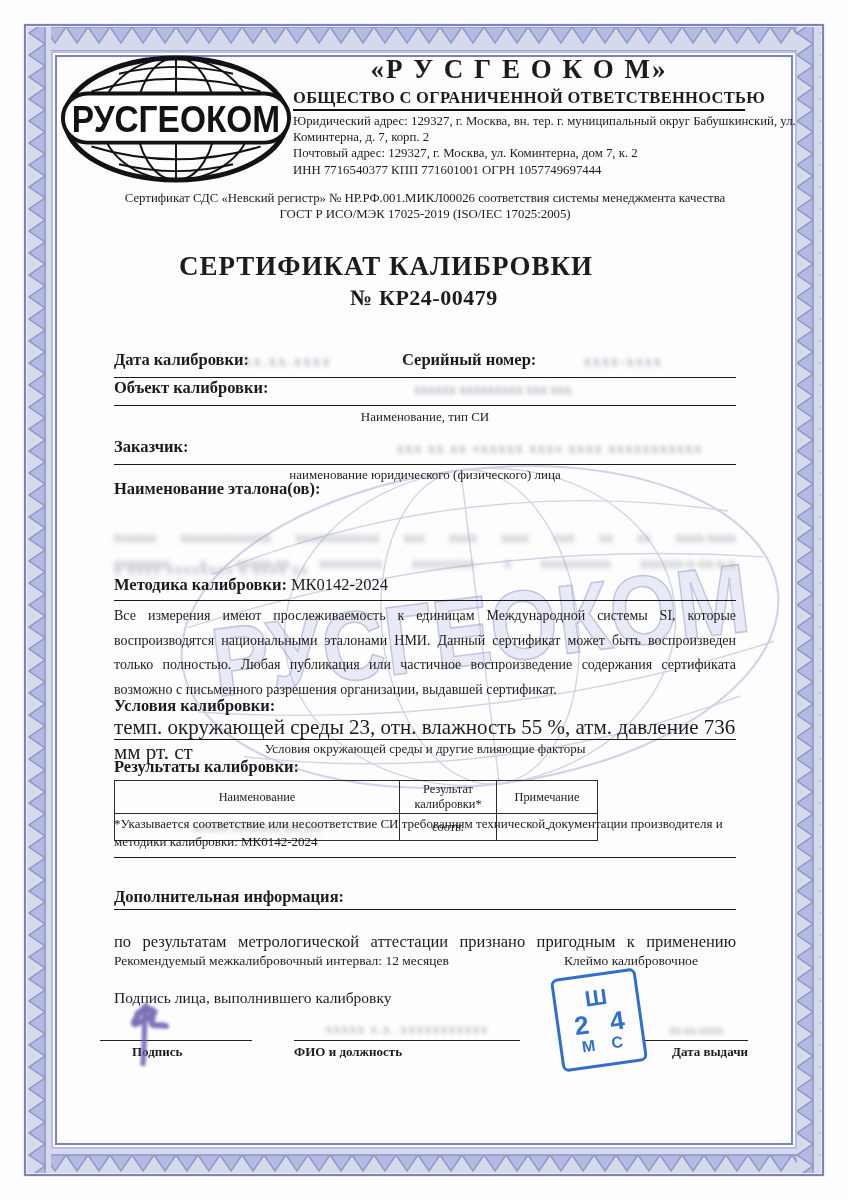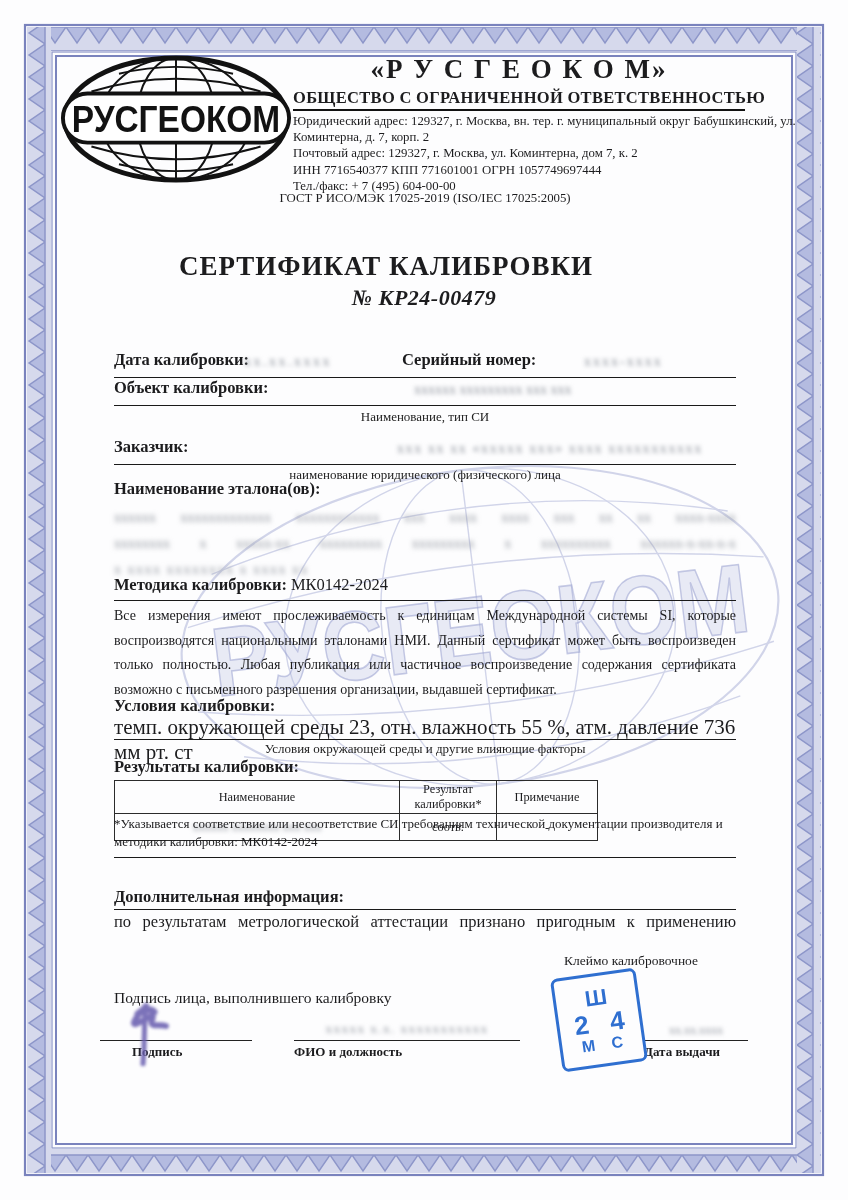--- a/index.html
+++ b/index.html
@@ -13,30 +13,30 @@
   .logo-box{left:58px;top:52px;width:236px;height:134px;}
   .head-col{left:293px;top:54px;width:452px;}
   .brand-title{font-size:27px;font-weight:bold;letter-spacing:2px;text-align:center;white-space:nowrap;}
   .org-type{font-size:16.5px;font-weight:bold;letter-spacing:.3px;border-bottom:2px solid #111;
             padding-bottom:1px;margin-top:3px;white-space:nowrap;}
   .addr{font-size:12.8px;line-height:16.2px;margin-top:2px;}
   .addr div{white-space:nowrap;}
   .accred{left:114px;top:190px;width:622px;text-align:center;font-size:12.8px;line-height:16px;}
   
   .cert-title{left:0;top:251px;width:772px;text-align:center;font-size:27px;font-weight:bold;letter-spacing:1px;}
-  .cert-number{left:0;top:285px;width:848px;text-align:center;font-size:22px;font-weight:bold;letter-spacing:.5px;font-style:italic;}
+  .cert-number{left:0;top:285px;width:848px;text-align:center;font-size:22px;font-weight:bold;letter-spacing:.5px;}
   
   .c{left:114px;width:622px;}
   .rule{border-bottom:1.6px solid #1a1a1a;}
   .lbl{font-size:16.5px;font-weight:bold;}
   .blur{color:#8e939b;filter:blur(2.3px);font-size:14px;white-space:nowrap;}
   .cap{font-size:13px;text-align:center;color:#222;}
   .row{height:27px;}
   .para{font-size:14px;line-height:24.6px;text-align:justify;}
-  .just-last{text-align:justify;text-align-last:justify;}
+  .just-last{text-align:justify;text-align-last:justify;margin-top:20px;}
   
   table.res{border-collapse:collapse;font-size:12.3px;padding-left:36px;}
   table.res td,table.res th{border:1.4px solid #2b2b2b;text-align:center;vertical-align:middle;
       font-weight:normal;padding:1px 4px;}
   
   .sig-line{border-bottom:1.5px solid #222;height:27px;text-align:center;}
   .sig-cap{font-size:13px;font-weight:bold;}
   .stamp{
     left:556px;top:973px;width:80px;height:88px;border:3.5px solid #2f6fd0;border-radius:7px;
     transform:rotate(-8deg);color:#2f6fd0;font-family:"Liberation Sans",sans-serif;font-weight:bold;
@@ -106,25 +106,25 @@
   </div>
 
   <div class="abs head-col">
     <div class="brand-title">«Р У С Г Е О К О М»</div>
     <div class="org-type">ОБЩЕСТВО С ОГРАНИЧЕННОЙ ОТВЕТСТВЕННОСТЬЮ</div>
     <div class="addr">
       <div>Юридический адрес: 129327, г. Москва, вн. тер. г. муниципальный округ Бабушкинский, ул.</div>
       <div>Коминтерна, д. 7, корп. 2</div>
       <div>Почтовый адрес: 129327, г. Москва, ул. Коминтерна, дом 7, к. 2</div>
       <div>ИНН 7716540377 КПП 771601001 ОГРН 1057749697444</div>
-      <div>Тел./факс: + 7 (495) 604-00-00</div>
     </div>
   </div>
 
   <div class="abs accred">
+    <div>Сертификат СДС «Невский регистр» № НР.РФ.001.МИКЛ00026 соответствия системы менеджмента качества</div>
     <div>ГОСТ Р ИСО/МЭК 17025-2019 (ISO/IEC 17025:2005)</div>
   </div>
 
   <div class="abs cert-title">СЕРТИФИКАТ КАЛИБРОВКИ</div>
   <div class="abs cert-number">№ КР24-00479</div>
 
   <div class="abs c row rule" style="top:350px">
     <span class="lbl">Дата калибровки:</span>
     <span class="abs blur" style="left:130px;top:4px;letter-spacing:2.5px">xx.xx.xxxx</span>
     <span class="abs lbl" style="left:288px">Серийный номер:</span>
@@ -175,36 +175,37 @@
   </tbody>
     </table>
 
   <div class="abs c rule" style="top:815px;font-size:13px;line-height:17.8px;padding-bottom:6px">*Указывается соответствие или несоответствие СИ требованиям технической документации производителя и методики калибровки: МК0142-2024</div>
 
   <div class="abs c rule" style="top:887px;height:22px">
     <span class="lbl">Дополнительная информация:</span>
   </div>
   <div class="abs c just-last" style="top:912px;font-size:16.5px">по результатам метрологической аттестации признано пригодным к применению</div>
 
+  <div class="abs" style="left:114px;top:953px;font-size:13.5px">Рекомендуемый межкалибровочный интервал: 12 месяцев</div>
   <div class="abs" style="left:564px;top:953px;font-size:13.5px">Клеймо калибровочное</div>
 
   <div class="abs" style="left:114px;top:989px;font-size:15.5px">Подпись лица, выполнившего калибровку</div>
 
   <div class="abs sig-line" style="left:100px;top:1013px;width:152px"></div>
   <div class="abs sig-cap" style="left:132px;top:1044px">Подпись</div>
 
   <div class="abs sig-line" style="left:294px;top:1013px;width:226px">
     <span class="blur" style="font-size:13px;letter-spacing:1.5px;position:relative;top:6px">xxxxx x.x. xxxxxxxxxxx</span>
   </div>
   <div class="abs sig-cap" style="left:294px;top:1044px;width:226px;text-align:left">ФИО и должность</div>
 
   <div class="abs sig-line" style="left:644px;top:1013px;width:104px">
     <span class="blur" style="font-size:12px;position:relative;top:7px">xx.xx.xxxx</span>
   </div>
-  <div class="abs sig-cap" style="left:644px;top:1044px;width:104px;text-align:left">Дата выдачи</div>
+  <div class="abs sig-cap" style="left:644px;top:1044px;width:104px;text-align:right">Дата выдачи</div>
 
   <svg class="abs sigmark" width="64" height="66" viewBox="0 0 64 66" aria-hidden="true">
     <g stroke="#6a5fb0" fill="none" stroke-linecap="round">
       <path d="M30,6 C22,14 14,26 20,24 C28,21 40,10 36,20 C33,28 44,24 50,26" stroke-width="6"></path>
       <path d="M29,10 L28,48 L27,64" stroke-width="5"></path>
       <path d="M22,14 C26,10 34,8 38,12" stroke-width="7"></path>
     </g>
   </svg>
 
   <div class="abs stamp">

